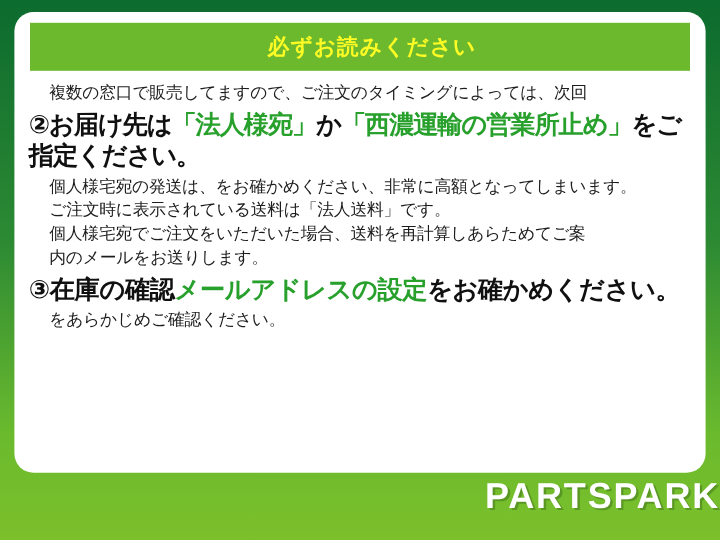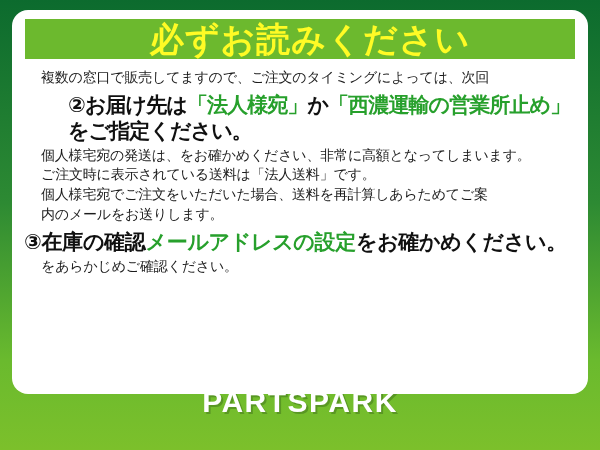--- a/index.html
+++ b/index.html
@@ -44,21 +44,21 @@
     top: 9px;
     width: 550px;
     height: 40px;
     background: #6cb92e;
     display: flex;
     align-items: center;
     justify-content: center;
   }
   #title-text {
     color: #fffb25;
-    font-size: 34px;
+    font-size: 18px;
     font-weight: bold;
     letter-spacing: 1px;
     line-height: 1;
     white-space: nowrap;
     margin-left: 20px;
   }
 
   
   #content {
     position: absolute;
@@ -91,33 +91,33 @@
     color: #1c1c1c;
     line-height: 1.42;
     margin-top: 2px;
     padding-left: 17px;
     letter-spacing: -0.2px;
   }
   .item-body div {
     white-space: nowrap;
   }
 
-  #item-2 .item-heading { letter-spacing: -0.9px; margin-left: 44px; }
+  #item-2 .item-heading { letter-spacing: -0.9px; }
   #item-3 { margin-top: 2px; }
 
   
   #footer {
     position: absolute;
     left: 0;
-    bottom: 12px;
+    bottom: 0;
     width: 600px;
     height: 72px;
     display: flex;
     align-items: center;
-    justify-content: center;
+    justify-content: flex-end;
   }
   #logo-text {
     color: #ffffff;
     font-size: 30px;
     font-weight: bold;
     letter-spacing: 1.5px;
     text-shadow: 2px 2px 0 rgba(40, 80, 20, 0.35);
   }
 </style>
 </head>

